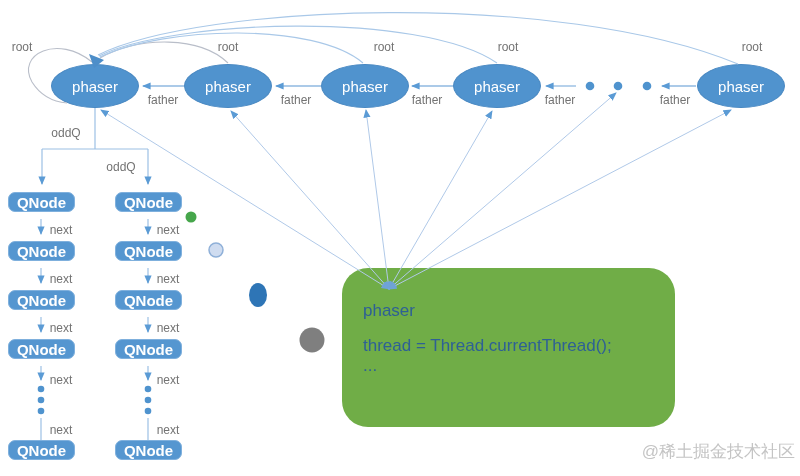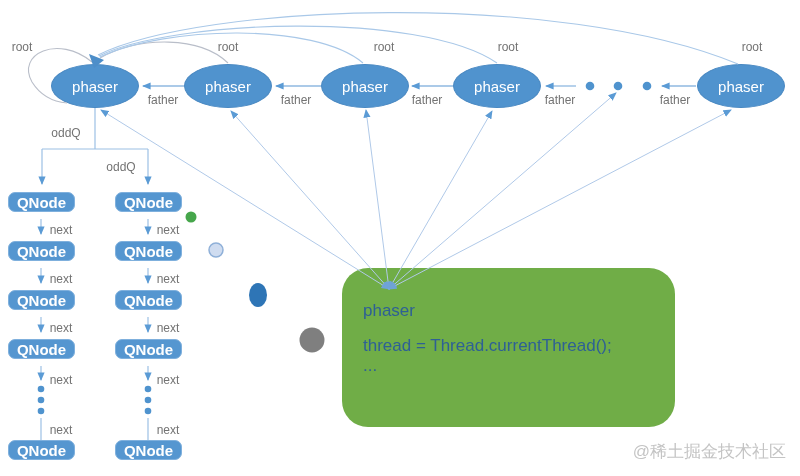--- a/index.html
+++ b/index.html
@@ -13,21 +13,21 @@
   .phaser-ellipse span{color:#fff;font-size:15px;}
   .qnode{position:absolute;width:67px;height:20px;border-radius:7px;
       background:#5596d0;border:1px solid #7fb0dd;box-sizing:border-box;
       display:flex;align-items:center;justify-content:center;}
   .qnode span{color:#fff;font-size:15px;font-weight:600;}
   .codebox{position:absolute;left:342px;top:268px;width:333px;height:159px;
       border-radius:26px;background:#70ad47;}
   
   .t{position:absolute;transform:translate(-50%,-50%);font-size:12px;color:#737373;white-space:nowrap;}
   .code-line{position:absolute;font-size:17px;color:#2e6095;white-space:nowrap;}
-  .watermark{position:absolute;right:14px;top:440px;font-size:17px;color:#c4c4c4;
+  .watermark{position:absolute;right:5px;top:440px;font-size:17px;color:#c4c4c4;
       font-family:sans-serif;white-space:nowrap;}
   svg{position:absolute;left:0;top:0;}
 </style>
 </head>
 <body>
 
 <div id="stage">
 
   <div class="layer">
     <div class="codebox"></div>

